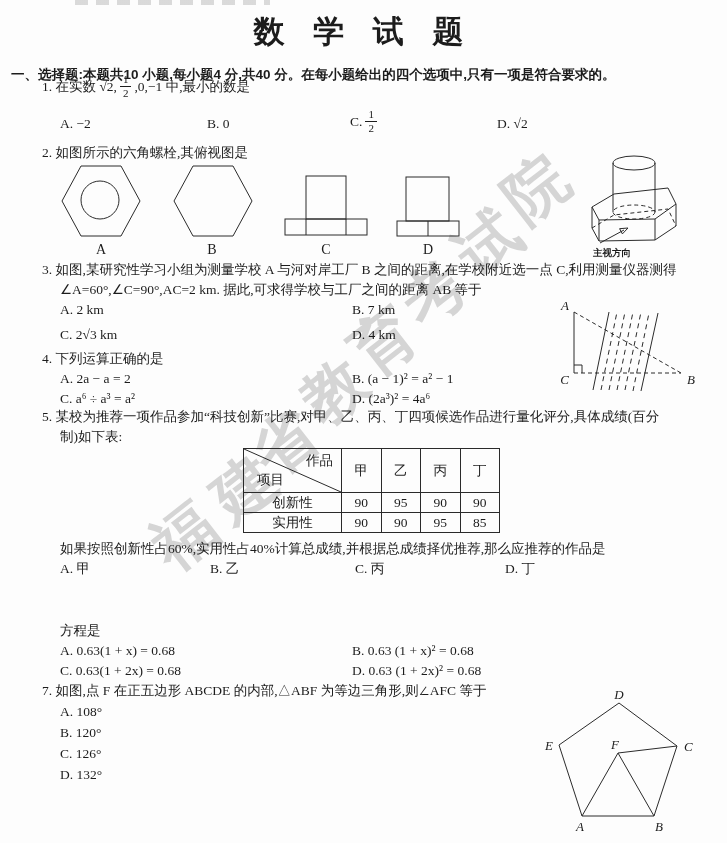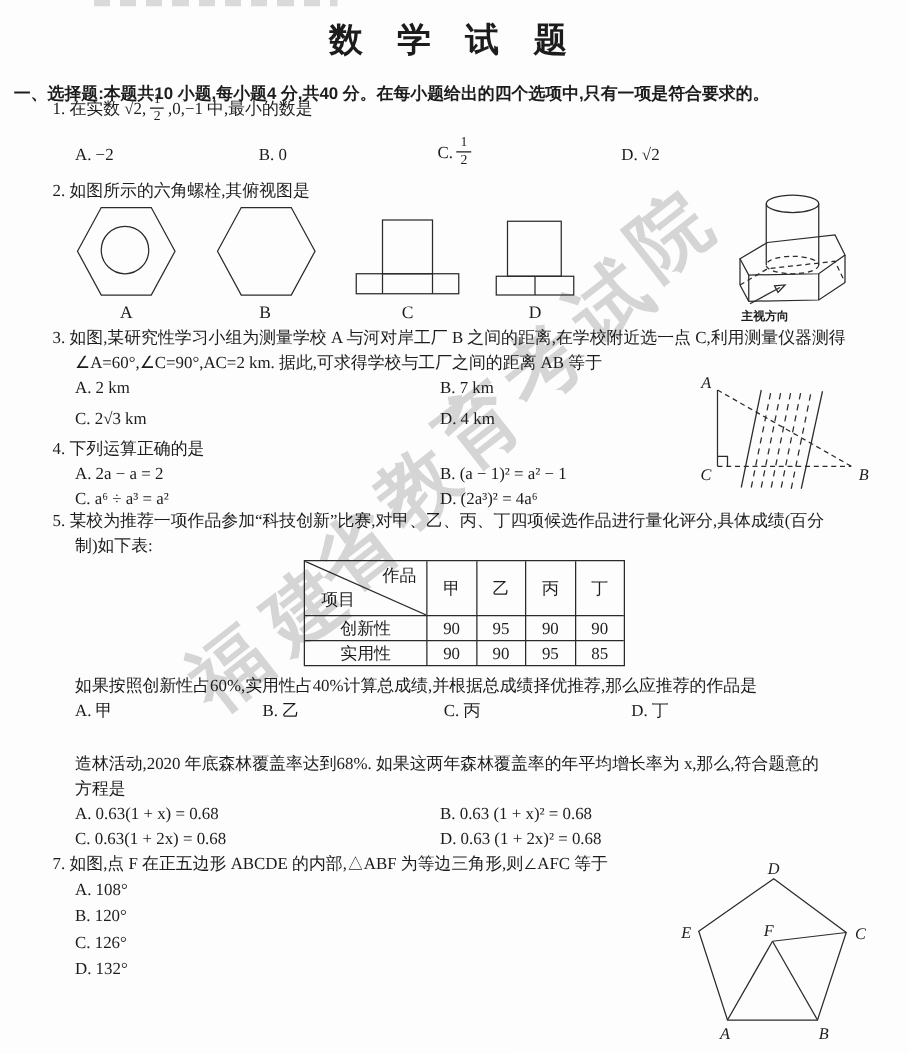--- a/index.html
+++ b/index.html
@@ -1,20 +1,20 @@
 <!DOCTYPE html>
 <html><head>
 <meta charset="utf-8">
 <style>
   html,body{margin:0;padding:0;background:#ffffff;}
   .page{position:relative;width:727px;height:843px;background:#fdfdfd;overflow:hidden;
         font-family:"Liberation Serif",serif;color:#1c1c1c;}
   .t{position:absolute;white-space:nowrap;font-size:13.5px;line-height:17px;z-index:2;}
   .hei{font-family:"Liberation Sans",sans-serif;font-weight:bold;}
-  .title{left:0;right:0;top:16px;text-align:center;font-size:27px;line-height:32px;
+  .title{left:0;right:0;top:16px;text-align:center;font-size:31px;line-height:32px;
          letter-spacing:10px;}
   .flexrow{display:flex;align-items:center;}
   .frac{display:inline-flex;flex-direction:column;align-items:center;font-size:11px;
         line-height:1.15;margin:0 3px;vertical-align:middle;}
   .fnum{border-bottom:1px solid #1c1c1c;padding:0 3px;}
   .wm{position:absolute;z-index:1;font-size:62px;color:#9a9a9a;opacity:.40;
       transform:rotate(-38deg);font-weight:bold;line-height:1;}
   .frag{position:absolute;left:75px;top:0;width:195px;height:5px;opacity:.55;z-index:1;
         background:repeating-linear-gradient(90deg,#bdbdbd 0 13px,transparent 13px 21px);}
   svg{position:absolute;z-index:2;}
@@ -168,21 +168,20 @@
     <div class="cell">95</div>
     <div class="cell">85</div>
   </div>
 
   <div class="t" style="left:60px;top:540px;">如果按照创新性占60%,实用性占40%计算总成绩,并根据总成绩择优推荐,那么应推荐的作品是</div>
   <div class="t" style="left:60px;top:560px;">A. 甲</div>
   <div class="t" style="left:210px;top:560px;text-align:center;">B. 乙</div>
   <div class="t" style="left:355px;top:560px;">C. 丙</div>
   <div class="t" style="left:505px;top:560px;">D. 丁</div>
 
-  <div class="t" style="left:60px;top:602px;">造林活动,2020 年底森林覆盖率达到68%. 如果这两年森林覆盖率的年平均增长率为 x,那么,符合题意的</div>
   <div class="t" style="left:60px;top:622px;">方程是</div>
   <div class="t" style="left:60px;top:642px;">A. 0.63(1 + x) = 0.68</div>
   <div class="t" style="left:352px;top:642px;">B. 0.63 (1 + x)² = 0.68</div>
   <div class="t" style="left:60px;top:662px;">C. 0.63(1 + 2x) = 0.68</div>
   <div class="t" style="left:352px;top:662px;">D. 0.63 (1 + 2x)² = 0.68</div>
 
   <div class="t" style="left:42px;top:682px;">7. 如图,点 F 在正五边形 ABCDE 的内部,△ABF 为等边三角形,则∠AFC 等于</div>
   <div class="t" style="left:60px;top:703px;">A. 108°</div>
   <div class="t" style="left:60px;top:724px;">B. 120°</div>
   <div class="t" style="left:60px;top:745px;">C. 126°</div>

